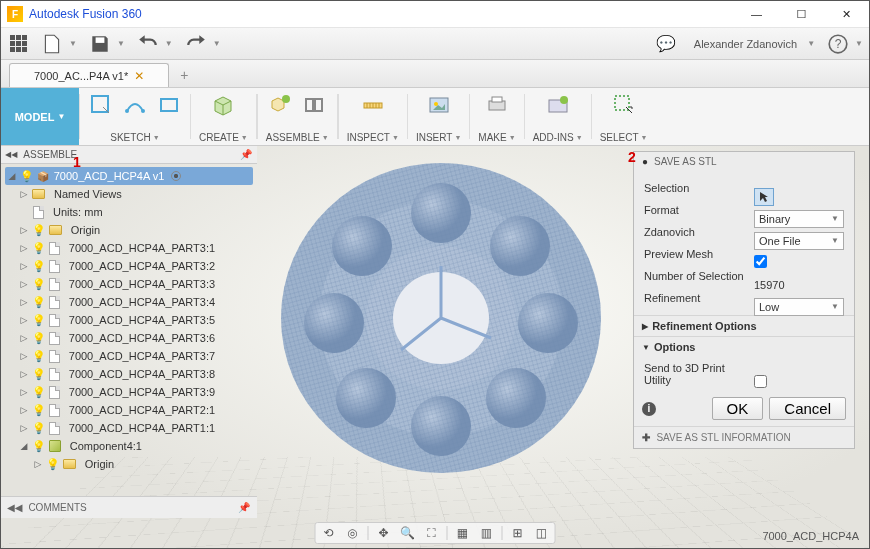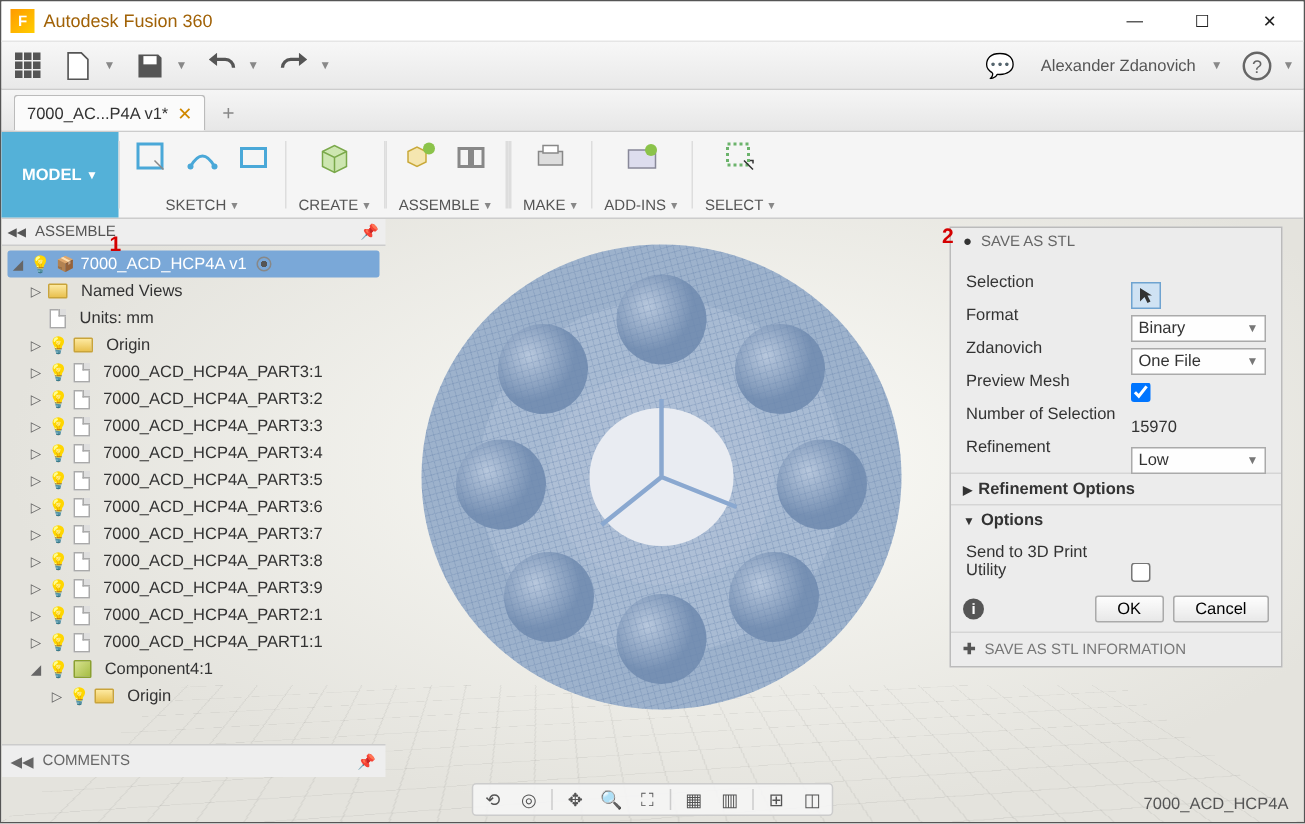--- a/index.html
+++ b/index.html
@@ -3,36 +3,36 @@
 <meta charset="utf-8">
 <style>
 * { box-sizing: border-box; margin: 0; padding: 0; font-family: "Segoe UI", Arial, sans-serif; }
 html, body { width: 870px; height: 549px; overflow: hidden; background: #ddd; }
 
 .window { width: 870px; height: 549px; border: 1px solid #555; background: #fff; display: flex; flex-direction: column; }
 
 
 .titlebar { height: 27px; background: #fff; display: flex; align-items: center; padding-left: 6px; border-bottom: 1px solid #e5e5e5; }
 .titlebar .app-icon { width: 16px; height: 16px; background: linear-gradient(135deg,#ff9a00,#ffcd00); margin-right: 6px; display:flex;align-items:center;justify-content:center;font-size:10px;font-weight:bold;color:#fff;}
-.titlebar .title { font-size: 12px; color: #a16207; flex: 1; }
+.titlebar .title { font-size: 12px; color: #1d4ed8; flex: 1; }
 .titlebar .win-btns { display: flex; }
 .titlebar .win-btn { width: 45px; height: 26px; display: flex; align-items: center; justify-content: center; font-size: 11px; color:#222; }
 
 
 .main-toolbar { height: 32px; background: linear-gradient(#f7f7f7,#e9e9e9); border-bottom: 1px solid #ccc; display: flex; align-items: center; padding: 0 6px; gap: 12px; }
 .main-toolbar .tb-btn { width: 22px; height: 22px; display: flex; align-items: center; justify-content: center; color:#444; }
 .main-toolbar .drop { font-size: 8px; color:#888; margin-left:-6px;}
 .main-toolbar .spacer { flex: 1; }
 .main-toolbar .user { font-size: 11px; color:#555; padding:0 4px;}
 .grid-icon { display:grid; grid-template-columns:repeat(3,5px); grid-template-rows:repeat(3,5px); gap:1px;}
 .grid-icon span{background:#555;}
 
 
 .tabbar { height: 28px; background: linear-gradient(#f5f5f5,#e7e7e7); border-bottom: 1px solid #ccc; display: flex; align-items: flex-end; padding-left:8px; }
-.tab { height: 24px; background: #fbfbfb; border: 1px solid #bbb; border-bottom: none; border-radius: 3px 3px 0 0; display: flex; align-items: center; padding: 0 8px; font-size: 11px; color:#333; gap:6px;}
+.tab { height: 24px; background: #fbfbfb; border: 1px solid #bbb; border-bottom: none; border-radius: 3px 3px 0 0; display: flex; align-items: center; padding: 0 24px; font-size: 11px; color:#333; gap:6px;}
 .tab .close-x { color:#d08800; font-size:12px;}
 .tabbar .plus { margin-left:6px; width:18px;height:18px;border-radius:50%;display:flex;align-items:center;justify-content:center;color:#888;font-size:14px; margin-bottom:3px;}
 
 
 .ribbon { height: 58px; background: #f5f5f5; border-bottom: 1px solid #ccc; display: flex; align-items:stretch; }
 .model-btn { width: 78px; background: #54b1d8; display:flex;align-items:center;justify-content:center;color:#fff;font-size:11px;font-weight:bold; gap:3px;}
 .ribbon .sep { width:1px; background:#ddd; margin:6px 0;}
 .ribbon-group { display:flex; flex-direction:column; align-items:center; justify-content:space-between; padding: 4px 8px 2px 8px;}
 .ribbon-group .icons { display:flex; gap:8px; align-items:center;}
 .ribbon-group .label { font-size:10px; color:#555; display:flex; align-items:center; gap:2px;}
@@ -82,21 +82,21 @@
 .stl-row { display:flex; align-items:center; height:22px;}
 .stl-row label{ flex:1; color:#333; font-size:11px;}
 .stl-row .ctrl { width:90px;margin-top:17px;}
 .stl-select { width:90px; height:18px; background:#fefefe;border:1px solid #aaa;font-size:11px;padding:0 4px;display:flex;align-items:center;justify-content:space-between;}
 .stl-select .dd{font-size:8px;color:#777;}
 .pointer-btn{width:20px;height:18px;background:#cfe2f3;border:1px solid #6fa3d0;display:flex;align-items:center;justify-content:center;}
 .stl-sec { padding:4px 8px; font-weight:bold; font-size:11px; display:flex;align-items:center;gap:4px; border-top:1px solid #d5d5d5;}
 .stl-sec .tri{font-size:8px;}
 .stl-btns { padding:6px 8px; display:flex; gap:6px; justify-content:flex-end; align-items:center;}
 .stl-btns .info{width:14px;height:14px;background:#555;color:#fff;border-radius:50%;display:flex;align-items:center;justify-content:center;font-size:10px;font-weight:bold; margin-right:auto;}
-.stl-btn{ padding:2px 14px; background:linear-gradient(#fdfdfd,#e8e8e8); border:1px solid #aaa; border-radius:2px; font-size:11px;}
+.stl-btn{ padding:2px 14px; background:linear-gradient(#fdfdfd,#e8e8e8); border:1px solid #aaa; border-radius:2px; font-size:15px;}
 .stl-foot { padding:5px 8px; color:#777; font-size:10px; display:flex;align-items:center;gap:6px; border-top:1px solid #d5d5d5;}
 .stl-foot .plus{font-weight:bold;color:#555;}
 
 .status-right { position:absolute; right:10px; bottom:6px; font-size:11px; color:#555;}
 
 
 .comments-bar { position:absolute; left:0; bottom:0; width:256px; height:22px; background:#eee; border-top:1px solid #ccc; display:flex;align-items:center;padding:0 6px; font-size:10px; color:#666; gap:6px;}
 .comments-bar .pin{margin-left:auto;}
 
 
@@ -244,21 +244,50 @@
             </svg>
           </div>
       </div>
       <div class="label">
           <span>ASSEMBLE</span>
           <span class="dd">▼</span>
         </div>
     </div>
     <div class="sep"></div>
     <div class="sep"></div>
-    <div class="sep"></div>
+    <div class="ribbon-group">
+      <div class="icons">
+          <div class="ricon">
+            <svg viewBox="0 0 24 24">
+              <rect x="3" y="10" width="18" height="5" fill="#f9d77e" stroke="#c49a2a"></rect>
+              <path d="M6 10v5M9 10v5M12 10v5M15 10v5M18 10v5" stroke="#c49a2a"></path>
+            </svg>
+          </div>
+        </div>
+      <div class="label">
+          <span>INSPECT</span>
+          <span class="dd">▼</span>
+        </div>
+    </div>
+    <div class="sep"></div>
+    <div class="ribbon-group">
+      <div class="icons">
+          <div class="ricon">
+            <svg viewBox="0 0 24 24">
+              <rect x="3" y="5" width="18" height="14" fill="#cde" stroke="#789"></rect>
+              <circle cx="9" cy="11" r="2" fill="#fc0"></circle>
+              <path d="M6 17l5-5 4 3 3-4v6z" fill="#7a9"></path>
+            </svg>
+          </div>
+        </div>
+      <div class="label">
+          <span>INSERT</span>
+          <span class="dd">▼</span>
+        </div>
+    </div>
     <div class="sep"></div>
     <div class="ribbon-group">
       <div class="icons">
           <div class="ricon">
             <svg viewBox="0 0 24 24">
               <rect x="4" y="8" width="16" height="9" fill="#ddd" stroke="#888"></rect>
               <rect x="7" y="4" width="10" height="5" fill="#fff" stroke="#888"></rect>
             </svg>
           </div>
         </div>

